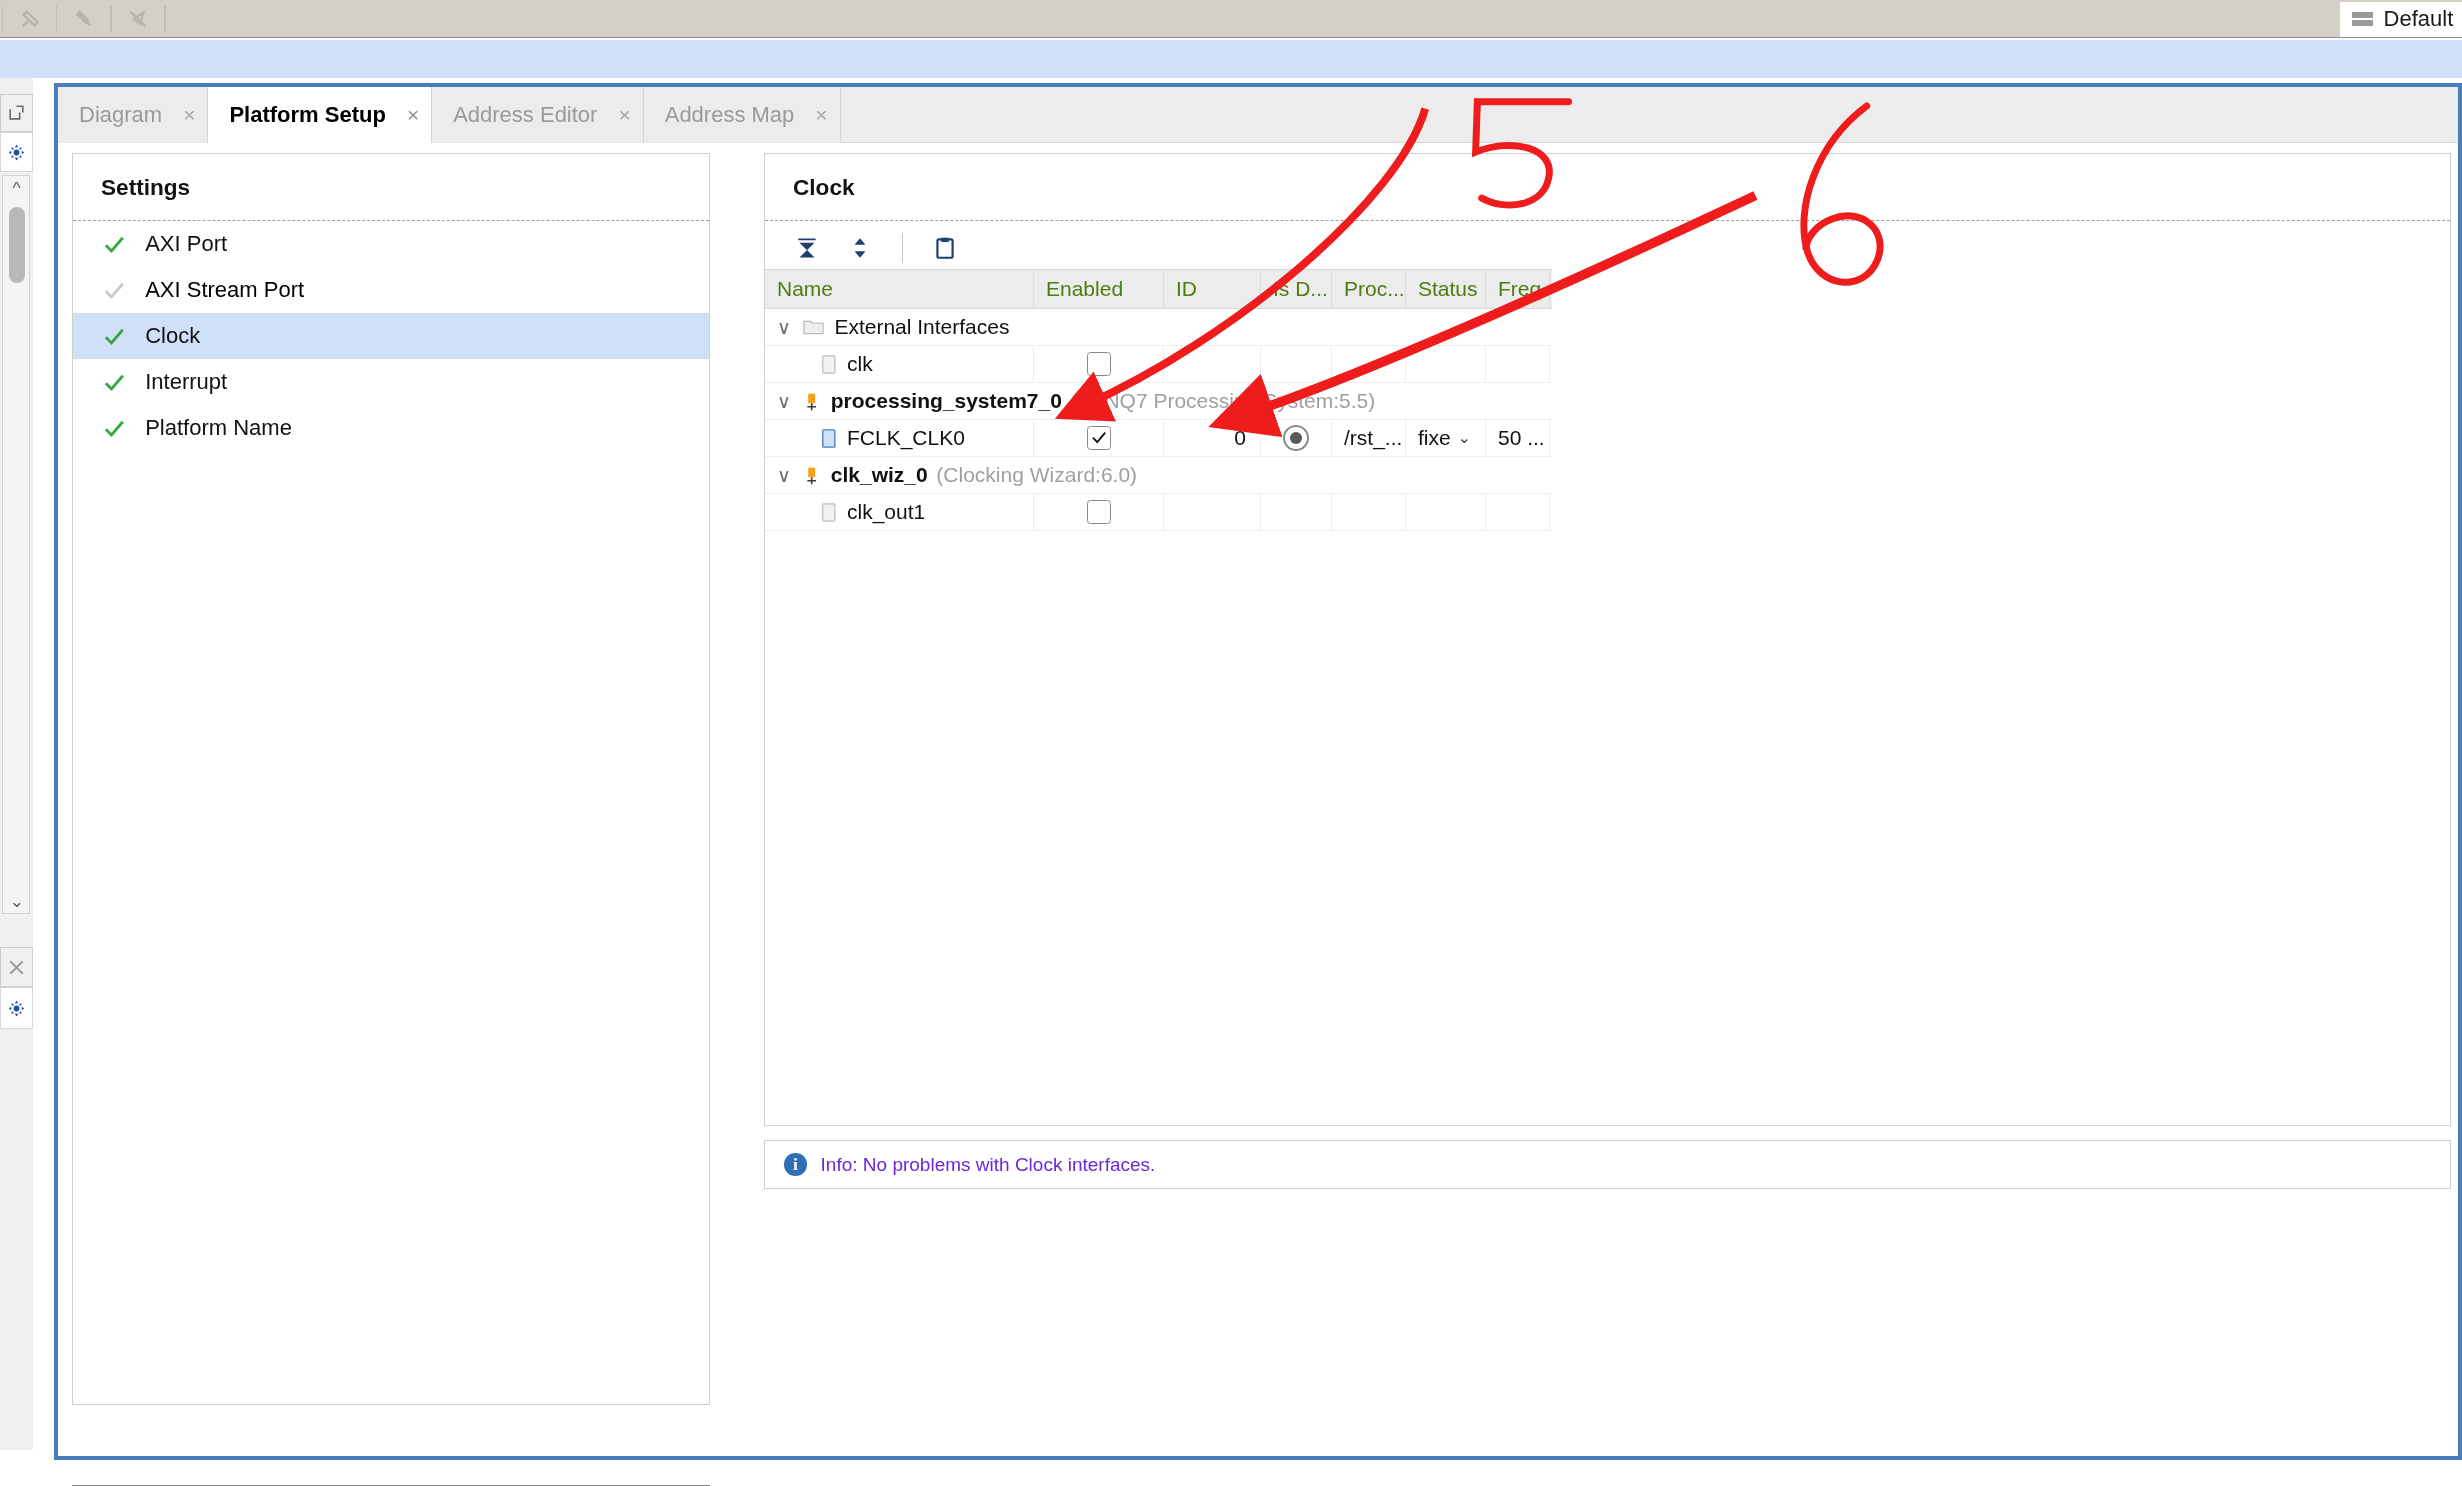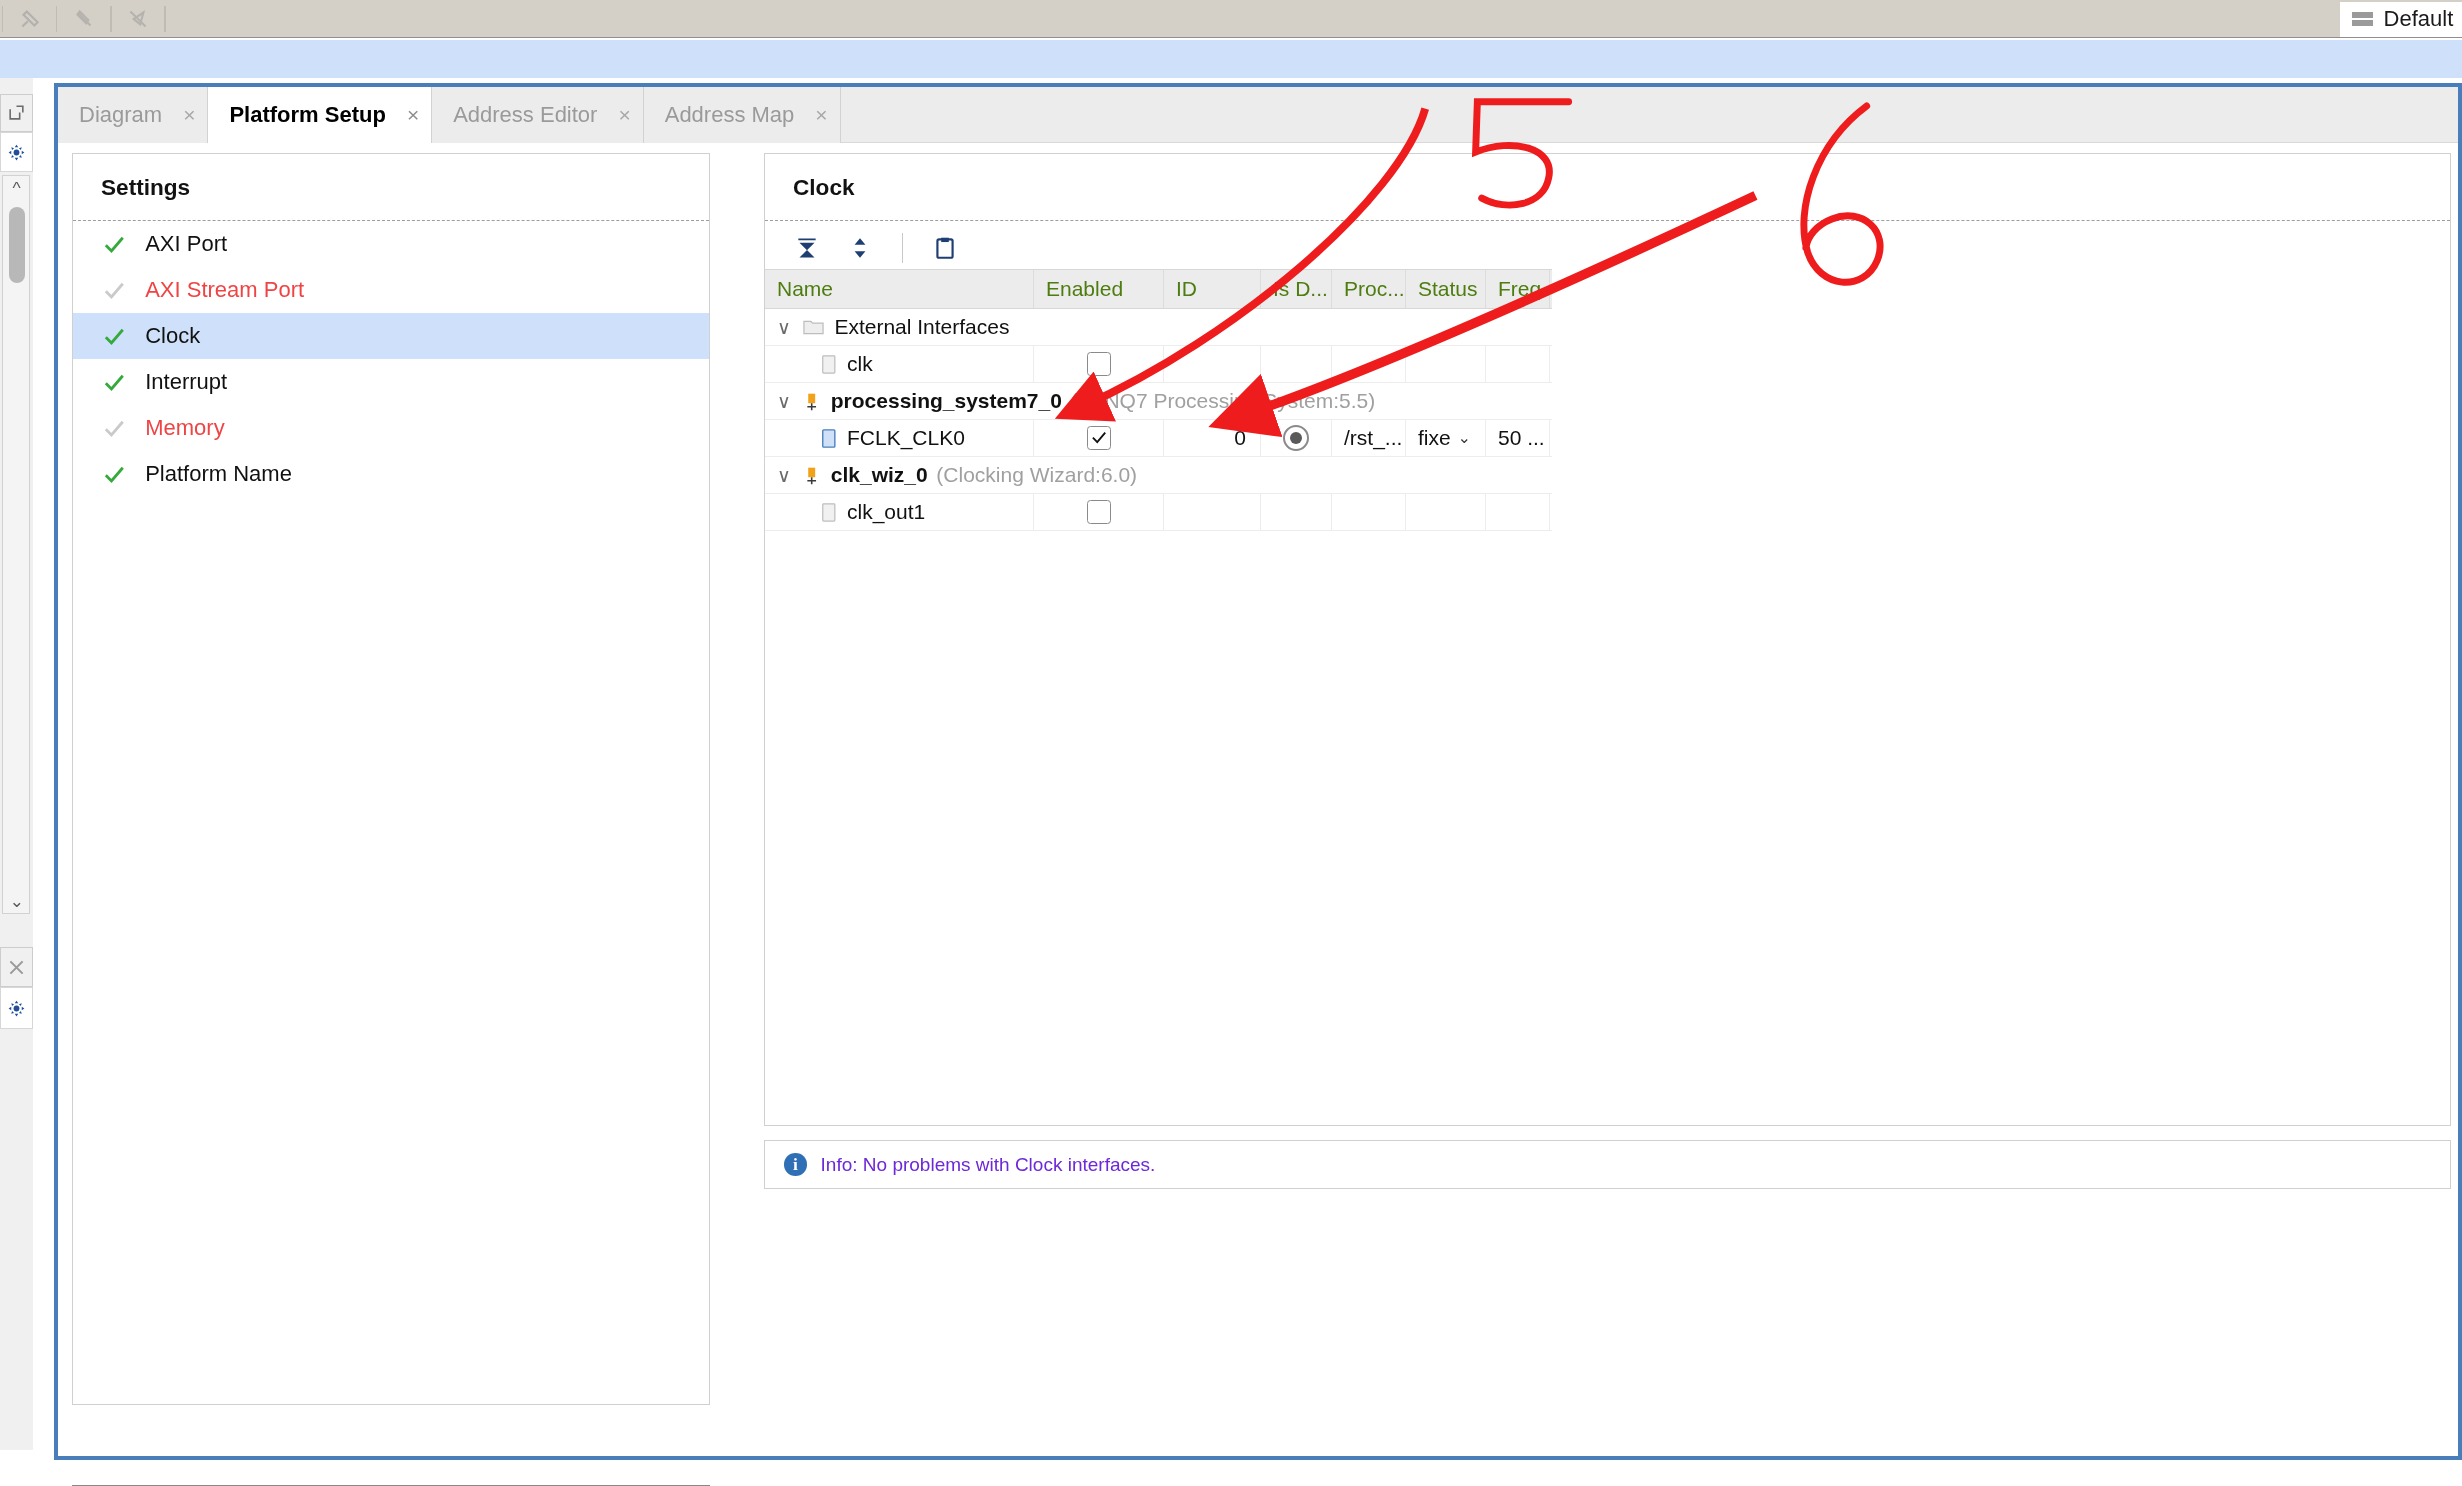--- a/index.html
+++ b/index.html
@@ -93,21 +93,21 @@
   .settings-title {
     font-size: 22.6px; font-weight: bold; color: #121212;
     padding: 21px 0 19px 28px;
   }
   .dashed-sep { border-top: 1.7px dashed #9d9d9d; margin: 0 0 0 0; }
   .set-item {
     display: flex; align-items: center; gap: 20px;
     height: 46px; padding-left: 29.6px; font-size: 22px; color: #111111;
   }
   .set-item.selected { background: #cfe0fb; }
-  .set-item.disabled { color: #ef4444; }
+  .set-item.disabled { color: #000000; }
   .check {
     width: 22.6px; height: 22.6px; position: relative; flex: 0 0 22.6px;
   }
   .check svg { display:block; }
   .export-btn-wrap {
     position: absolute; left: 14px; top: 1398px; width: 638px;
   }
   .export-btn {
     width: 638px; height: 50px; background: #f2f2f2;
     border: 1.7px solid #888888; font-size: 22px; color: #111;
@@ -333,28 +333,20 @@
 
       <div class="set-item">
         <span class="check">
           <svg width="22.6" height="22.6" viewBox="0 0 24 24">
                 <path d="M3 13 l6 6 L21 5" stroke="#35a93b" stroke-width="3" fill="none"></path>
               </svg>
         </span>
         <span>Interrupt</span>
       </div>
 
-      <div class="set-item disabled">
-        <span class="check">
-          <svg width="22.6" height="22.6" viewBox="0 0 24 24">
-                <path d="M3 13 l6 6 L21 5" stroke="#cacaca" stroke-width="3" fill="none"></path>
-              </svg>
-        </span>
-        <span>Memory</span>
-      </div>
 
       <div class="set-item">
         <span class="check">
           <svg width="22.6" height="22.6" viewBox="0 0 24 24">
                 <path d="M3 13 l6 6 L21 5" stroke="#35a93b" stroke-width="3" fill="none"></path>
               </svg>
         </span>
         <span>Platform Name</span>
       </div>
     </div>

